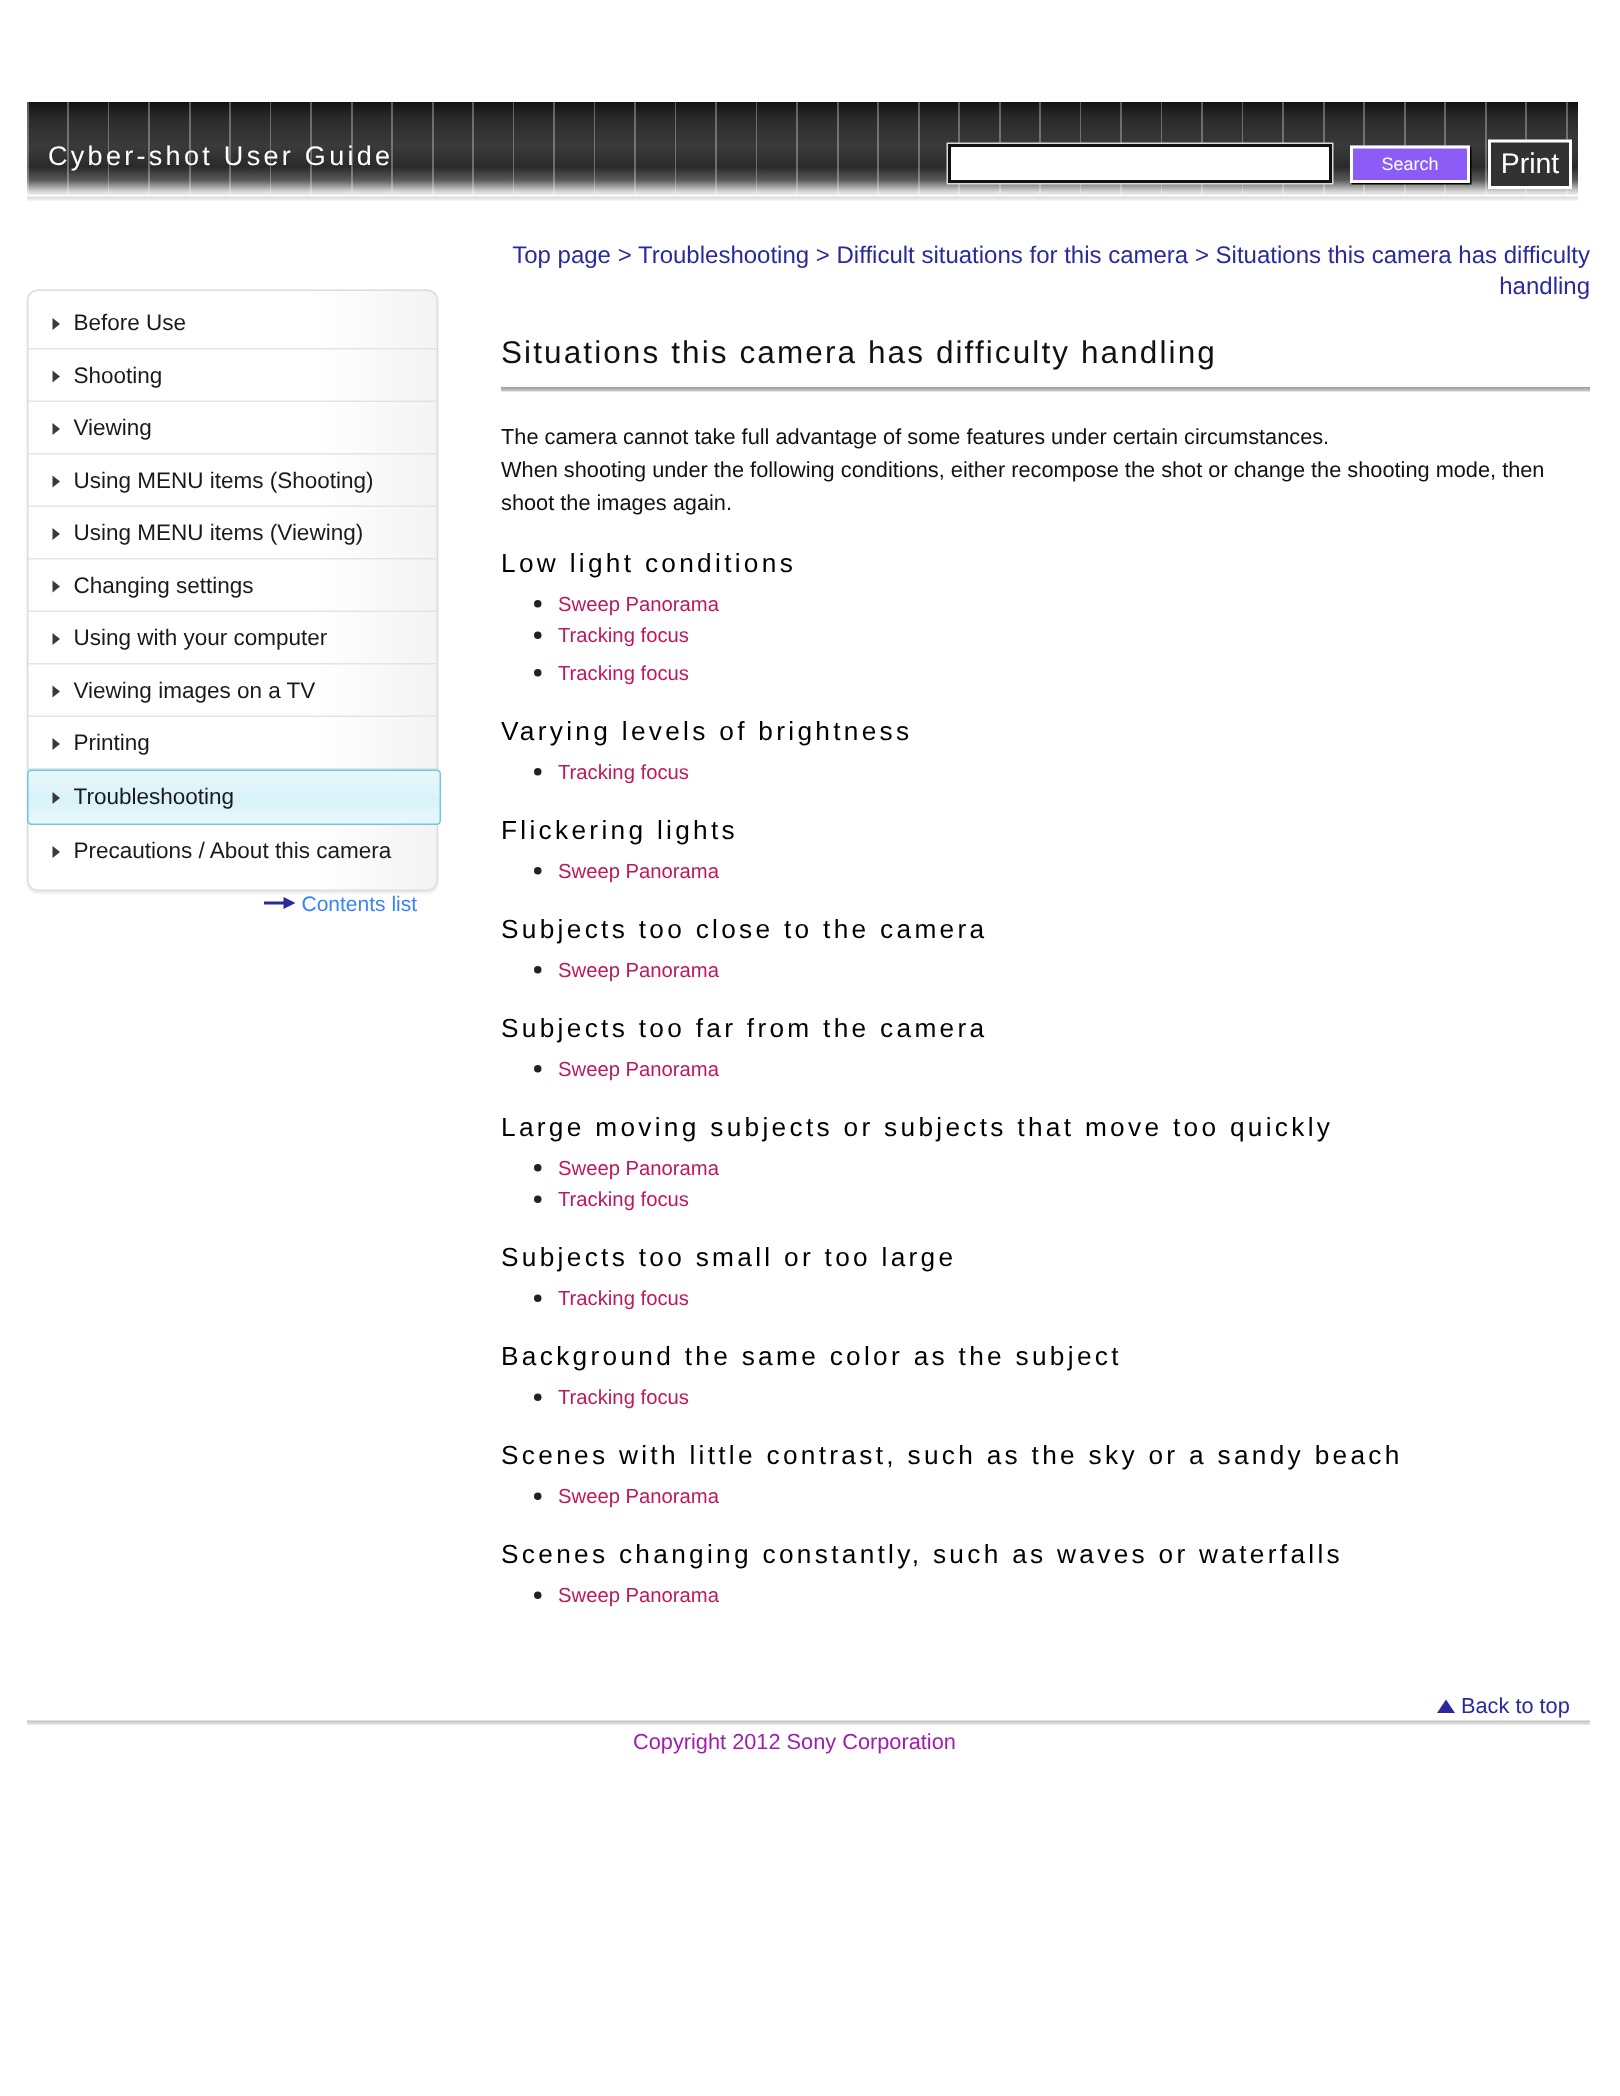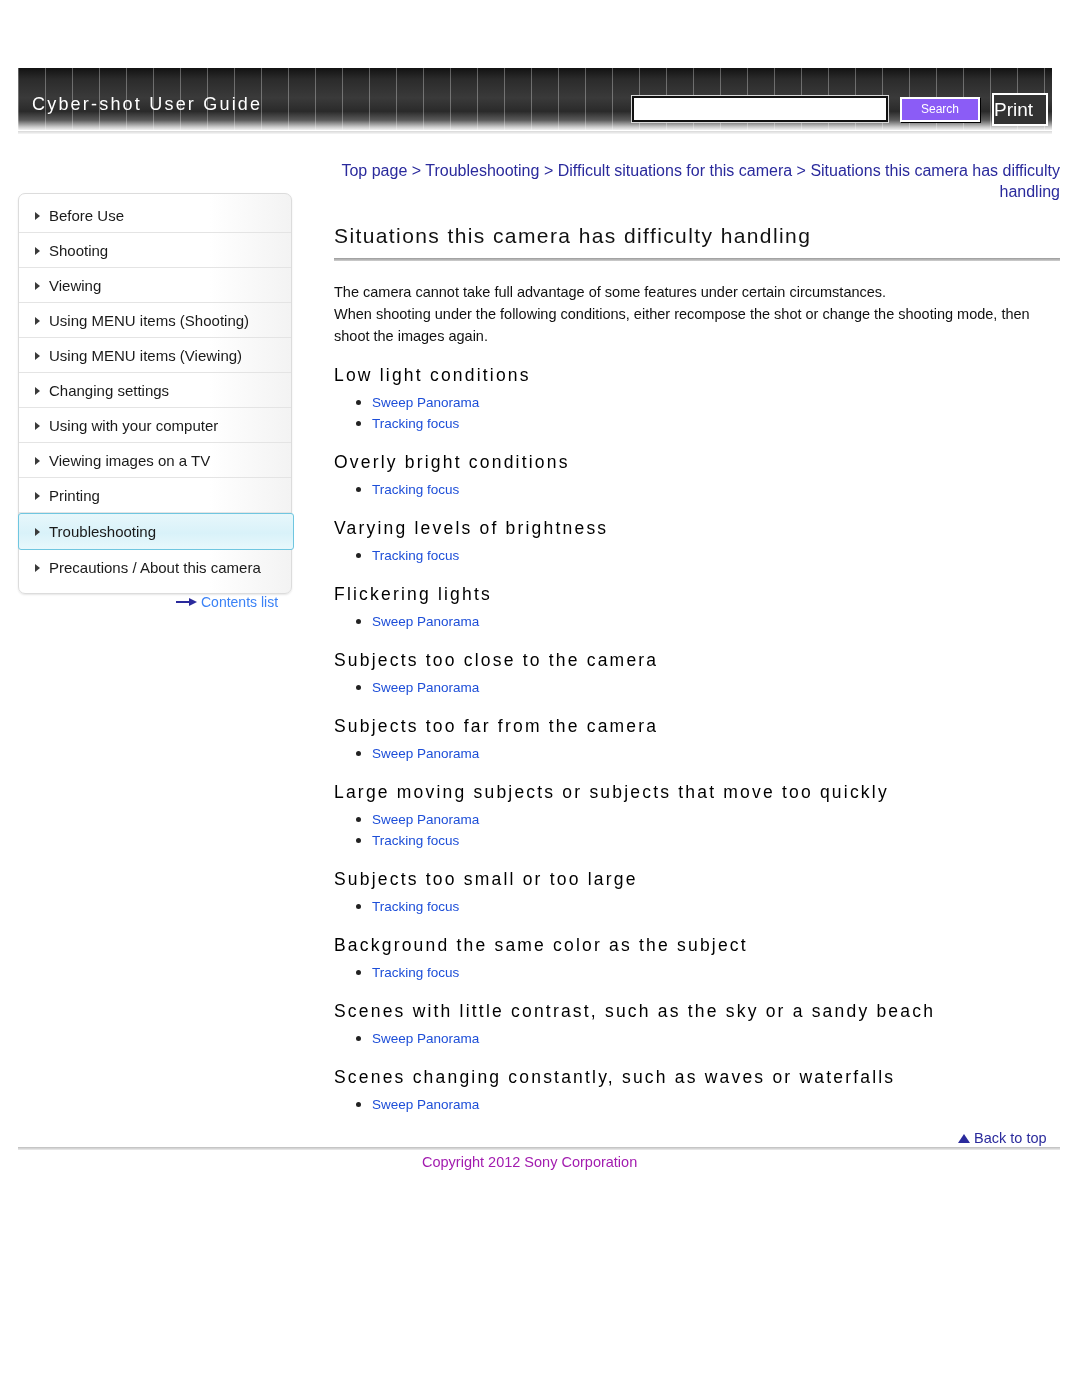--- a/index.html
+++ b/index.html
@@ -94,21 +94,21 @@
     left: 992px;
     top: 93px;
     width: 56px;
     height: 33px;
     background: #323232;
     border: 2px solid #ffffff;
     color: #ffffff;
     font-family: "Liberation Sans", sans-serif;
     font-size: 19px;
     line-height: 29px;
-    text-align: left;
+    text-align: center;
     cursor: pointer;
     box-sizing: border-box;
     padding: 0;
   }
 
   
   .sidebar {
     position: absolute;
     left: 18px;
     top: 193px;
@@ -232,21 +232,21 @@
   }
   ul.link-list {
     list-style: none;
     margin: 0 0 4px 0;
     padding: 0 0 0 22px;
   }
   ul.link-list li {
     position: relative;
     font-size: 13.5px;
     line-height: 21px;
-    color: #1d4ed8;
+    color: #be185d;
     cursor: pointer;
     padding-left: 16px;
   }
   ul.link-list li::before {
     content: "";
     position: absolute;
     left: 0;
     top: 8px;
     width: 5px;
     height: 5px;
@@ -371,21 +371,20 @@
     <span>The camera cannot take full advantage of some features under certain circumstances.</span><br>
     <span>When shooting under the following conditions, either recompose the shot or change the shooting mode, then shoot the images again.</span>
   </p>
 
   <h2 class="section-head">Low light conditions</h2>
   <ul class="link-list">
     <li>Sweep Panorama</li>
     <li>Tracking focus</li>
   </ul>
 
-  <h2 class="section-head">Overly bright conditions</h2>
   <ul class="link-list">
     <li>Tracking focus</li>
   </ul>
 
   <h2 class="section-head">Varying levels of brightness</h2>
   <ul class="link-list">
     <li>Tracking focus</li>
   </ul>
 
   <h2 class="section-head">Flickering lights</h2>

